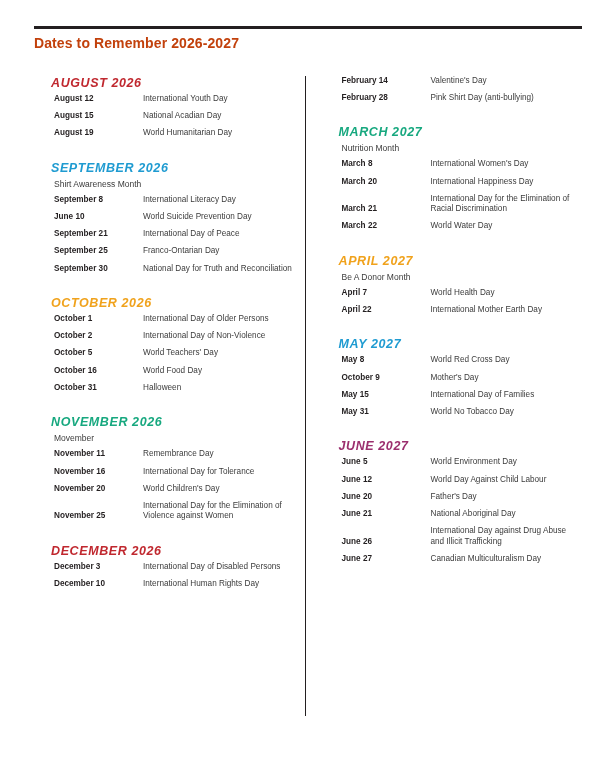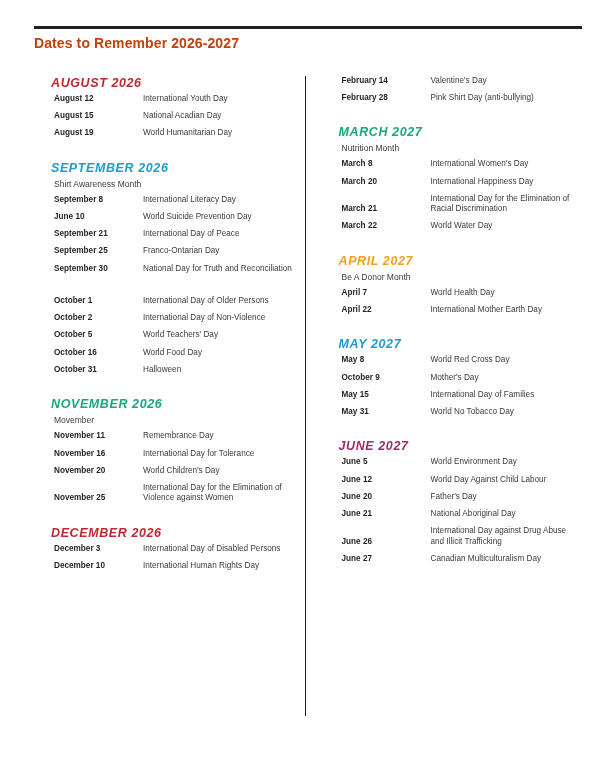--- a/index.html
+++ b/index.html
@@ -150,20 +150,21 @@
           <div class="entry-date">September 25</div>
           <div class="entry-name">Franco-Ontarian Day</div>
         </div>
         <div class="entry">
           <div class="entry-date">September 30</div>
           <div class="entry-name">National Day for Truth and Reconciliation</div>
         </div>
       </div>
 
       <div class="month-block">
+        <div class="month-heading c-oct">OCTOBER 2026</div>
         <div class="entry">
           <div class="entry-date">October 1</div>
           <div class="entry-name">International Day of Older Persons</div>
         </div>
         <div class="entry">
           <div class="entry-date">October 2</div>
           <div class="entry-name">International Day of Non-Violence</div>
         </div>
         <div class="entry">
           <div class="entry-date">October 5</div>

